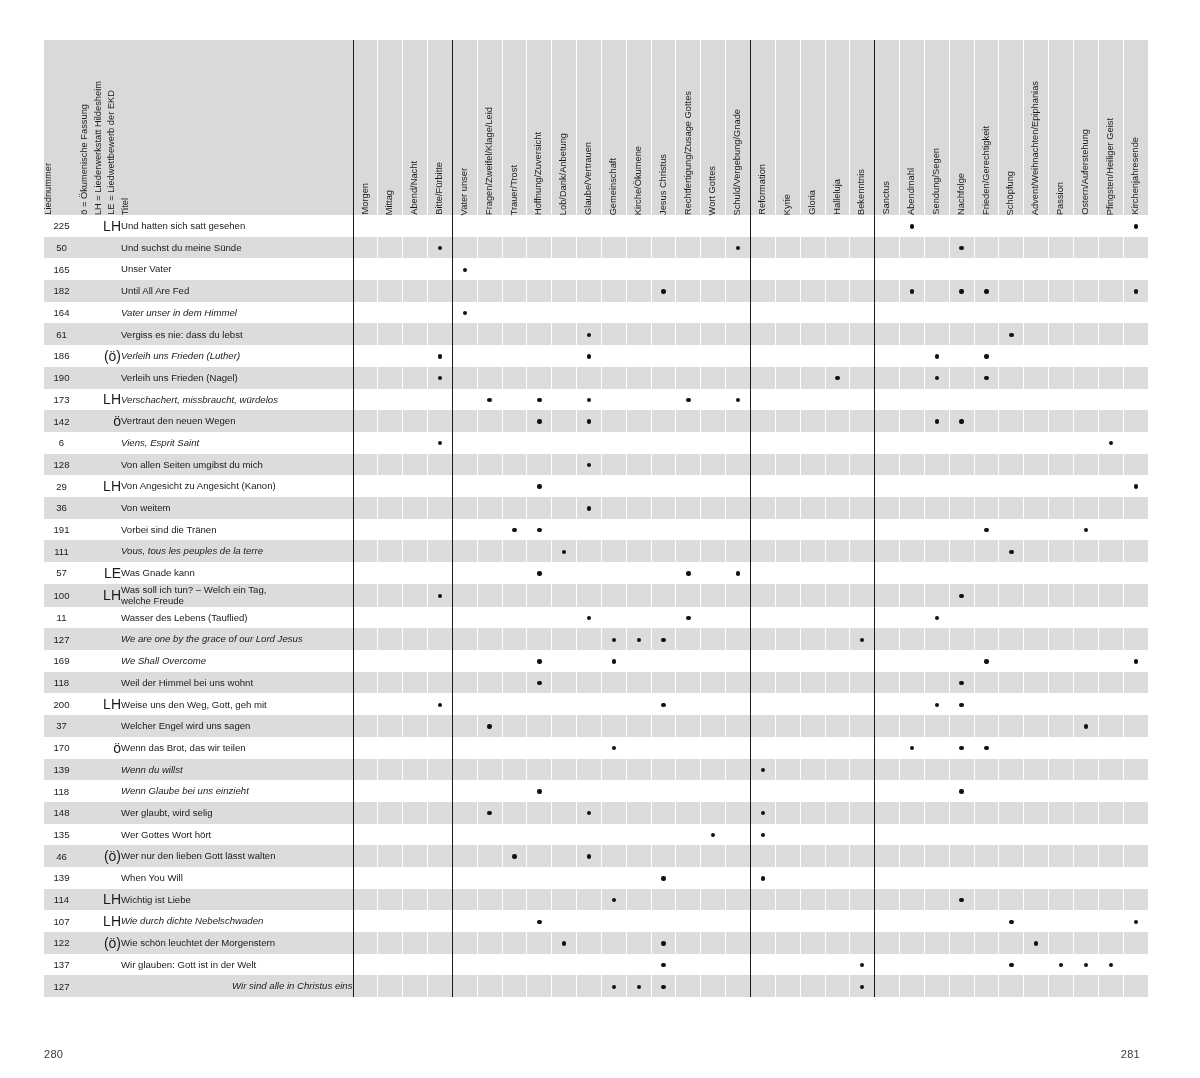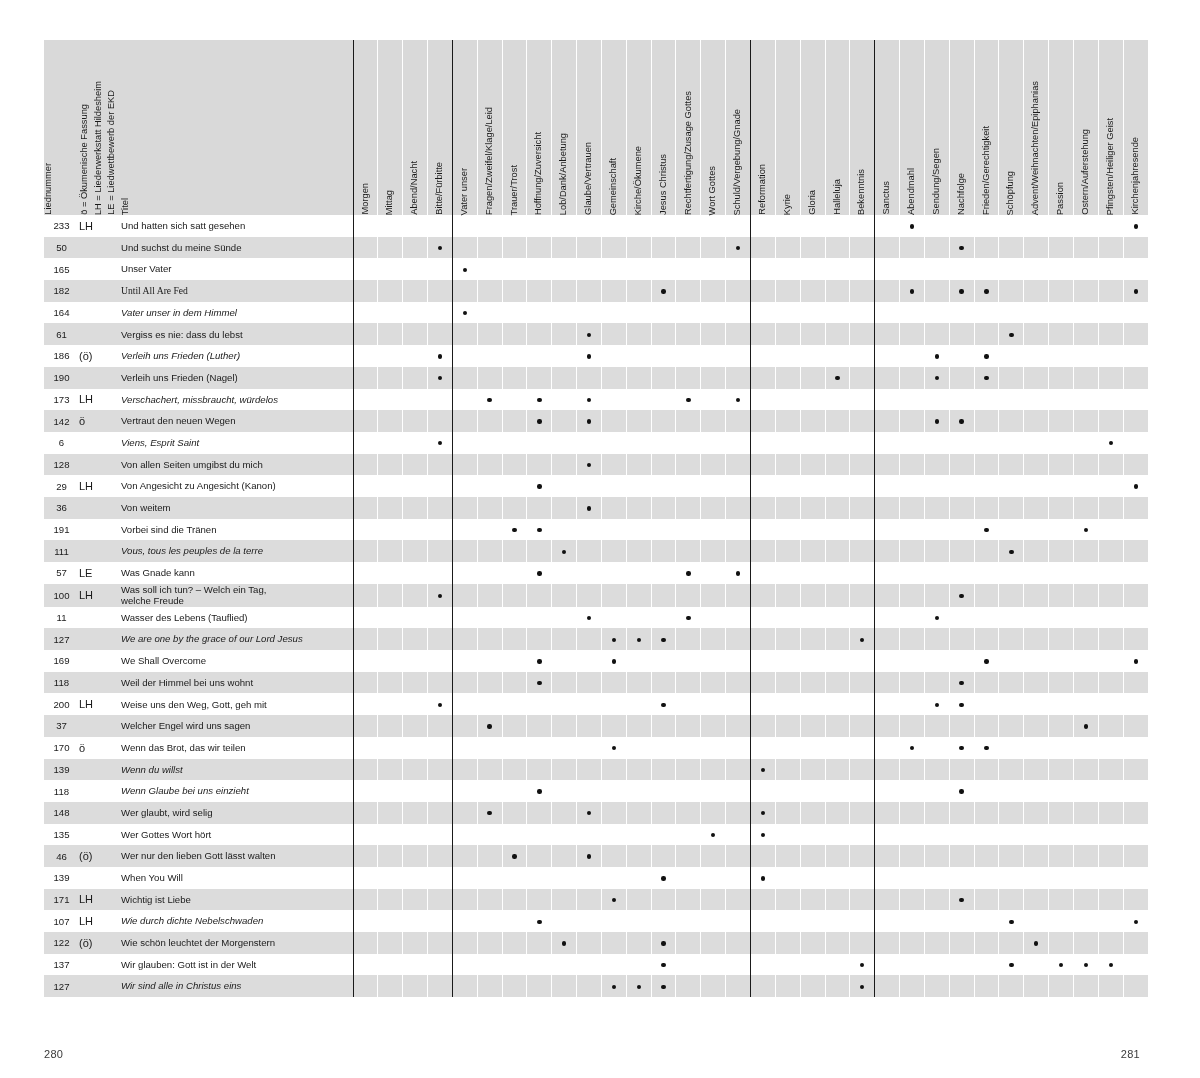--- a/index.html
+++ b/index.html
@@ -76,22 +76,22 @@
   tbody td {
     height: 21.7px;
     vertical-align: middle;
   }
   td.num {
     text-align: center;
     font-size: 9.6px;
     padding: 0 1px;
   }
   td.fass {
-    text-align: left;
-    font-size: 11px;
+    text-align: right;
+    font-size: 14px;
   }
   td.titel {
     text-align: left;
     font-size: 9.6px;
     padding-left: 5px;
     padding-right: 3px;
     line-height: 1.2;
   }
   td.titel.ital { font-style: italic; }
   td.mark {
@@ -344,21 +344,21 @@
           </th>
           <th class="mark frame-top">
             <div class="hcell-inner center">
               <span class="vert">Kirchenjahresende</span>
             </div>
           </th>
         </tr>
     </thead>
     <tbody id="table-body">
         <tr class="odd">
-          <td class="num">233</td>
+          <td class="num">225</td>
           <td class="fass">LH</td>
           <td class="titel" style="white-space: pre-line;">Und hatten sich satt gesehen</td>
           <td class="mark"></td>
           <td class="mark"></td>
           <td class="mark"></td>
           <td class="mark"></td>
           <td class="mark sep"></td>
           <td class="mark"></td>
           <td class="mark"></td>
           <td class="mark"></td>
@@ -457,21 +457,21 @@
           <td class="mark"></td>
           <td class="mark"></td>
           <td class="mark"></td>
           <td class="mark"></td>
           <td class="mark"></td>
           <td class="mark"></td>
         </tr>
         <tr class="even">
           <td class="num">182</td>
           <td class="fass"></td>
-          <td class="titel" style="white-space: pre-line; font-family: Liberation Serif, serif;">Until All Are Fed</td>
+          <td class="titel" style="white-space: pre-line;">Until All Are Fed</td>
           <td class="mark"></td>
           <td class="mark"></td>
           <td class="mark"></td>
           <td class="mark"></td>
           <td class="mark sep"></td>
           <td class="mark"></td>
           <td class="mark"></td>
           <td class="mark"></td>
           <td class="mark"></td>
           <td class="mark"></td>
@@ -1087,21 +1087,21 @@
           <td class="mark"></td>
           <td class="mark"></td>
           <td class="mark"></td>
           <td class="mark"></td>
           <td class="mark"></td>
           <td class="mark"></td>
         </tr>
         <tr class="odd">
           <td class="num">169</td>
           <td class="fass"></td>
-          <td class="titel" style="white-space: pre-line;">We Shall Overcome</td>
+          <td class="titel" style="white-space: pre-line; font-style: italic;">We Shall Overcome</td>
           <td class="mark"></td>
           <td class="mark"></td>
           <td class="mark"></td>
           <td class="mark"></td>
           <td class="mark sep"></td>
           <td class="mark"></td>
           <td class="mark"></td>
           <td class="mark"><span class="dot"></span></td>
           <td class="mark"></td>
           <td class="mark"></td>
@@ -1492,21 +1492,21 @@
           <td class="mark"></td>
           <td class="mark"></td>
           <td class="mark"></td>
           <td class="mark"></td>
           <td class="mark"></td>
           <td class="mark"></td>
           <td class="mark"></td>
           <td class="mark"></td>
         </tr>
         <tr class="even">
-          <td class="num">171</td>
+          <td class="num">114</td>
           <td class="fass">LH</td>
           <td class="titel" style="white-space: pre-line;">Wichtig ist Liebe</td>
           <td class="mark"></td>
           <td class="mark"></td>
           <td class="mark"></td>
           <td class="mark"></td>
           <td class="mark sep"></td>
           <td class="mark"></td>
           <td class="mark"></td>
           <td class="mark"></td>
@@ -1642,21 +1642,21 @@
           <td class="mark"><span class="dot"></span></td>
           <td class="mark"></td>
           <td class="mark"><span class="dot"></span></td>
           <td class="mark"><span class="dot"></span></td>
           <td class="mark"><span class="dot"></span></td>
           <td class="mark"></td>
         </tr>
         <tr class="even">
           <td class="num frame-bottom">127</td>
           <td class="fass frame-bottom"></td>
-          <td class="titel ital frame-bottom" style="white-space: pre-line;">Wir sind alle in Christus eins</td>
+          <td class="titel ital frame-bottom" style="white-space: pre-line; text-align: right;">Wir sind alle in Christus eins</td>
           <td class="mark frame-bottom"></td>
           <td class="mark frame-bottom"></td>
           <td class="mark frame-bottom"></td>
           <td class="mark frame-bottom"></td>
           <td class="mark frame-bottom sep"></td>
           <td class="mark frame-bottom"></td>
           <td class="mark frame-bottom"></td>
           <td class="mark frame-bottom"></td>
           <td class="mark frame-bottom"></td>
           <td class="mark frame-bottom"></td>

